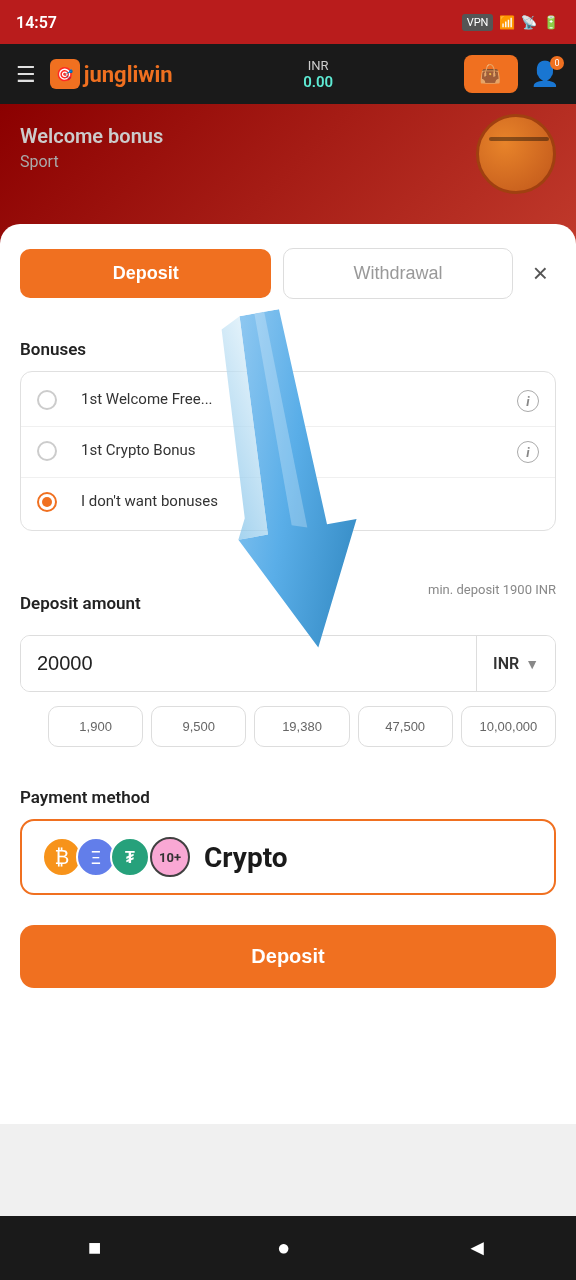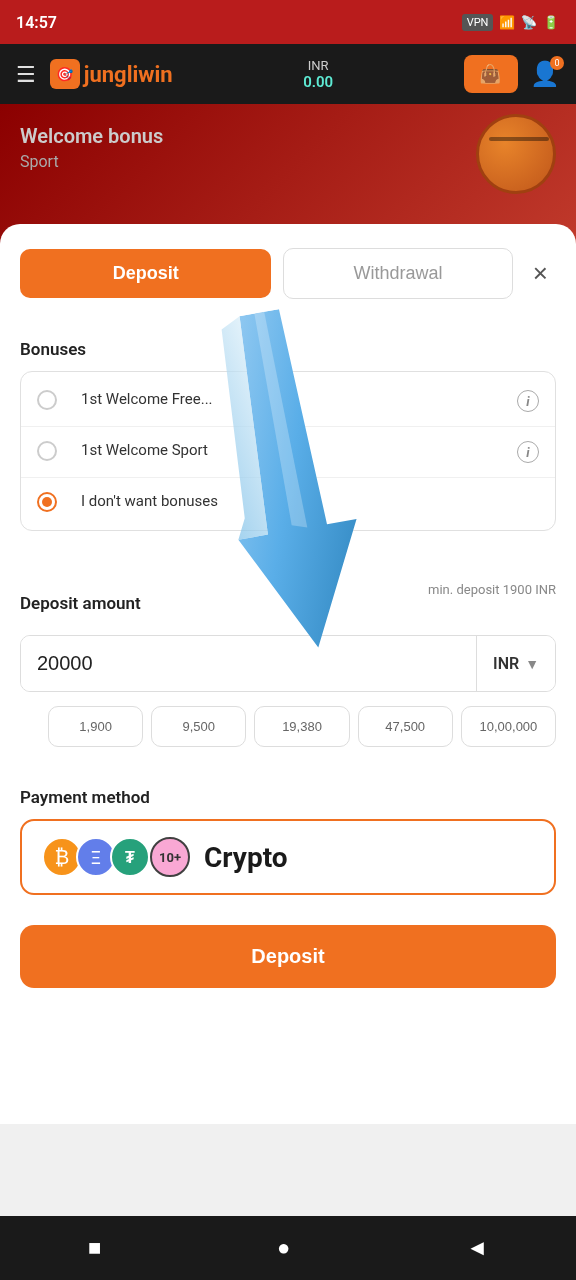--- a/index.html
+++ b/index.html
@@ -472,21 +472,21 @@
     <div class="bonuses-box">
 
       <div class="bonus-item">
         <div class="radio-btn"></div>
         <span class="bonus-text">1st Welcome Free...</span>
         <div class="info-icon">i</div>
       </div>
 
       <div class="bonus-item">
         <div class="radio-btn"></div>
-        <span class="bonus-text">1st Welcome Sport</span>
+        <span class="bonus-text">1st Crypto Bonus</span>
         <div class="info-icon">i</div>
       </div>
 
       <div class="bonus-item">
         <div class="radio-btn selected">
           <div class="radio-dot"></div>
         </div>
         <span class="bonus-text">I don't want bonuses</span>
       </div>
 

